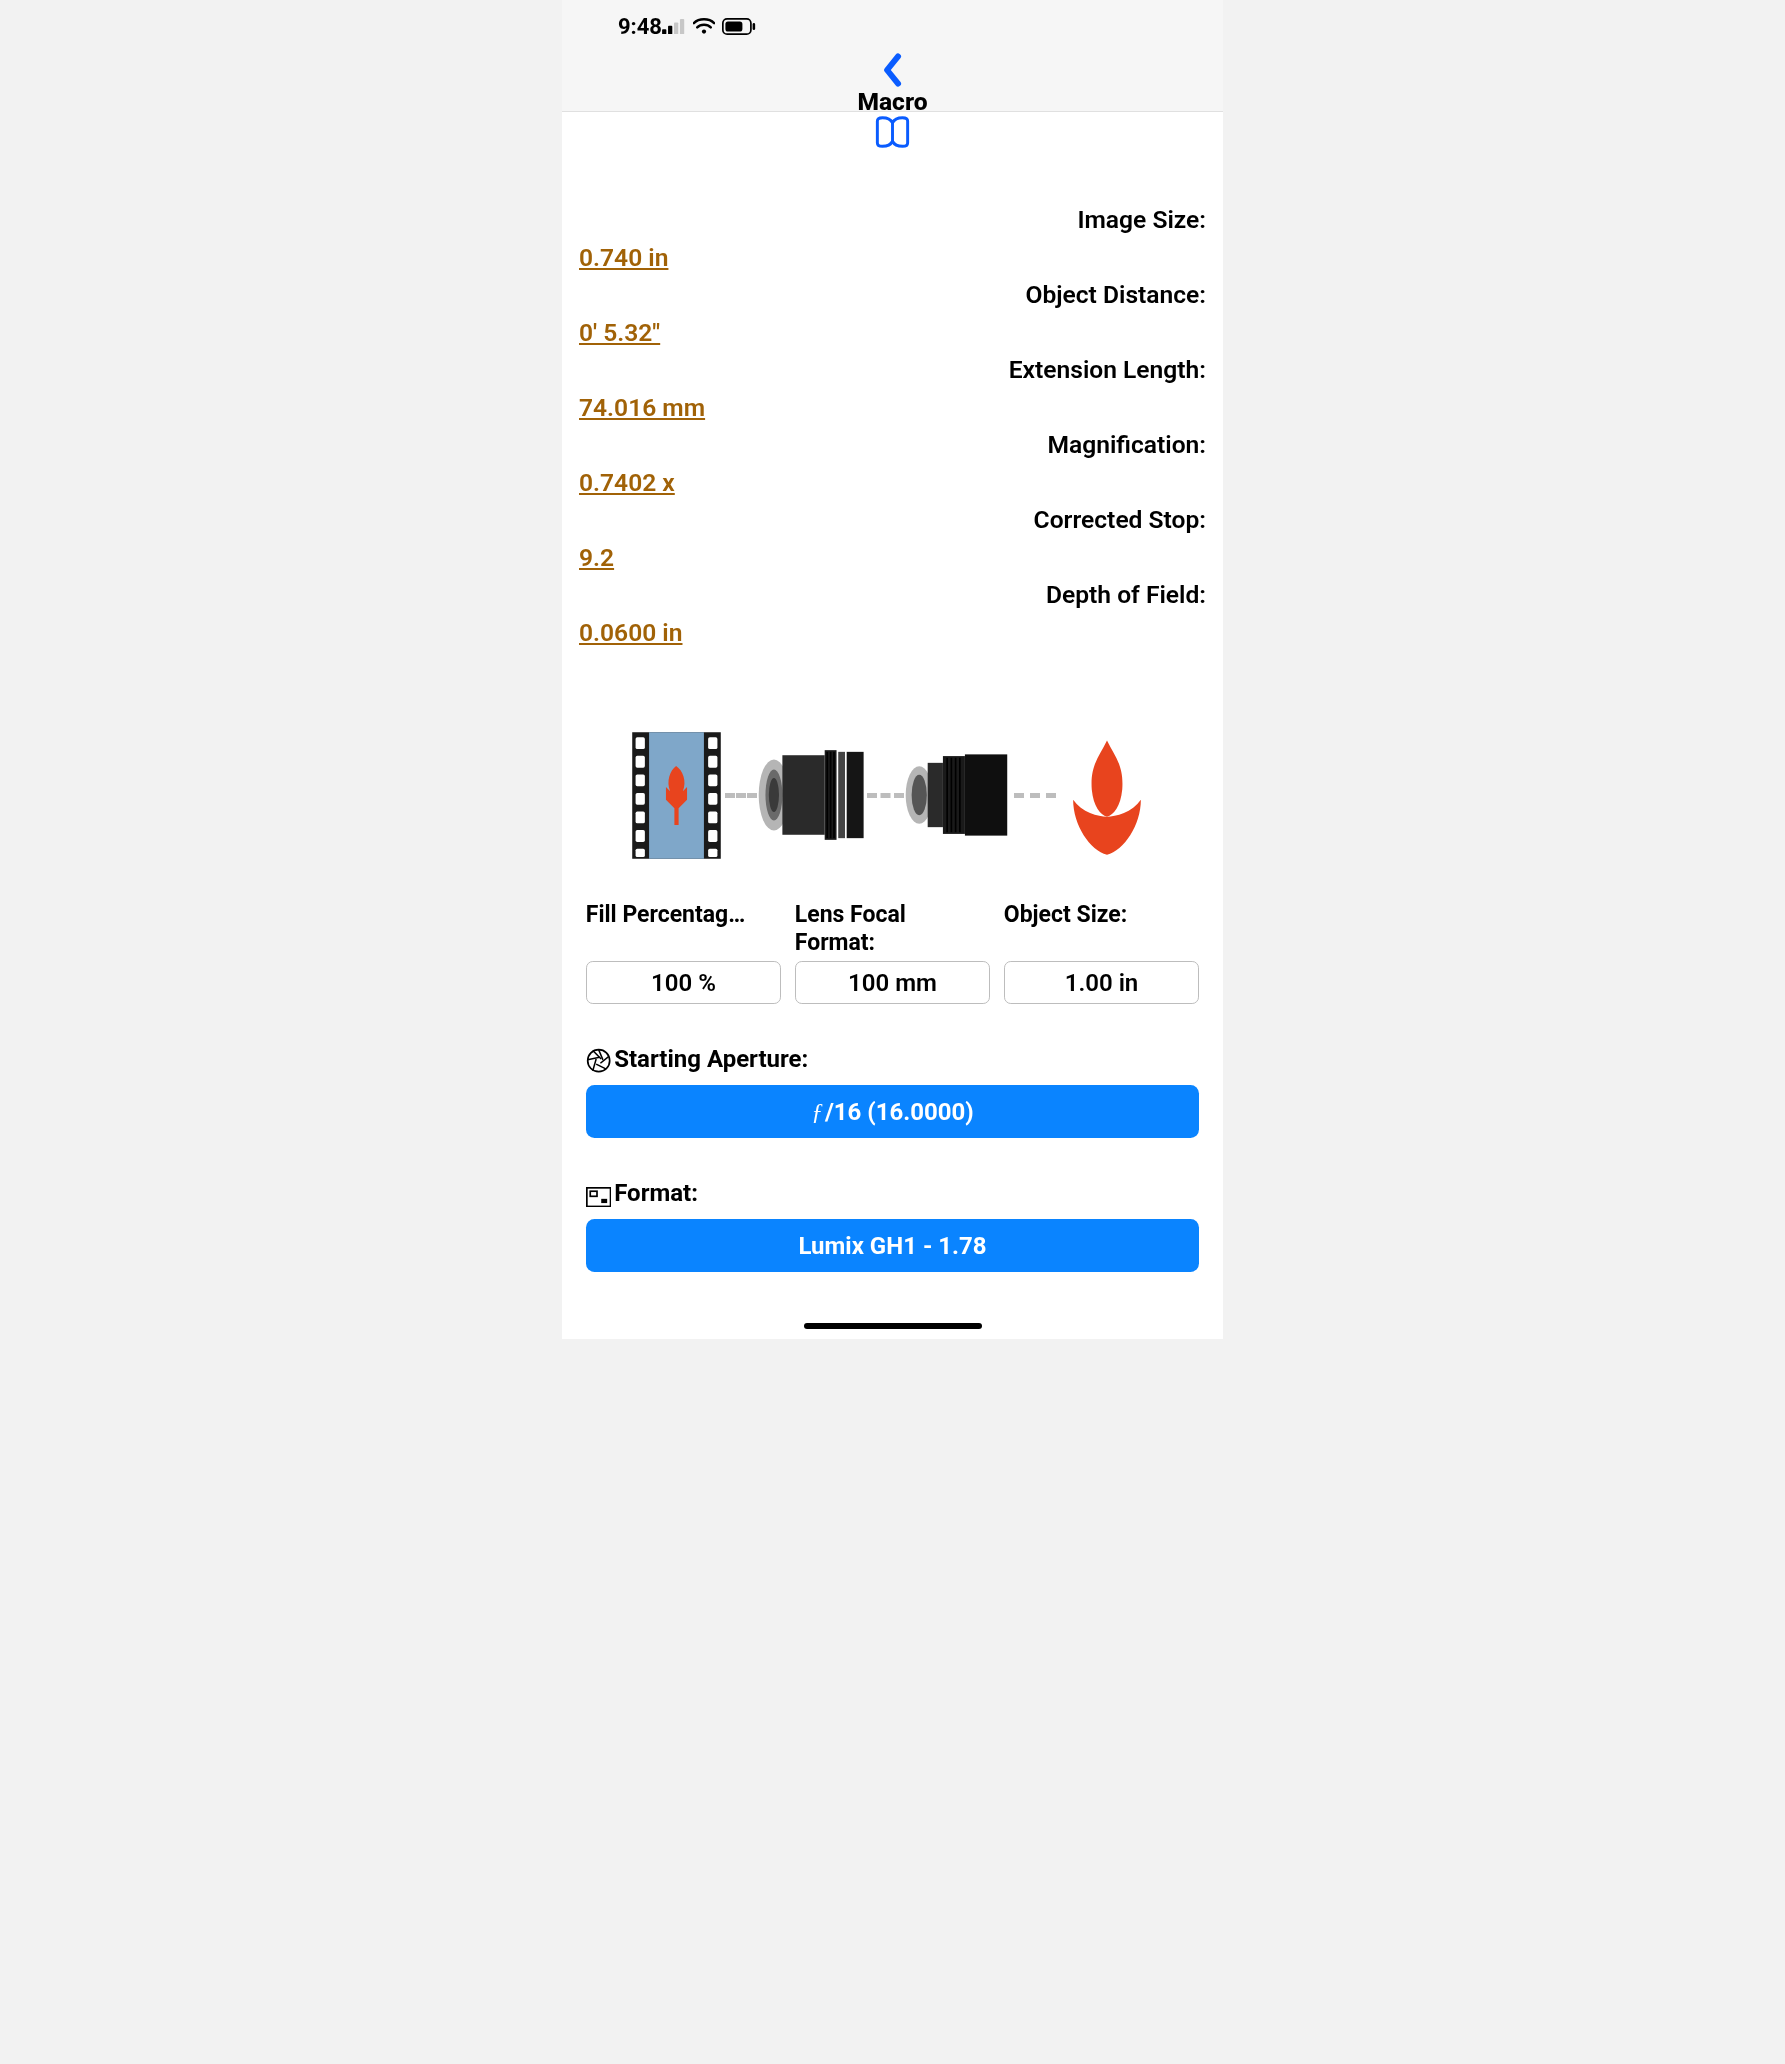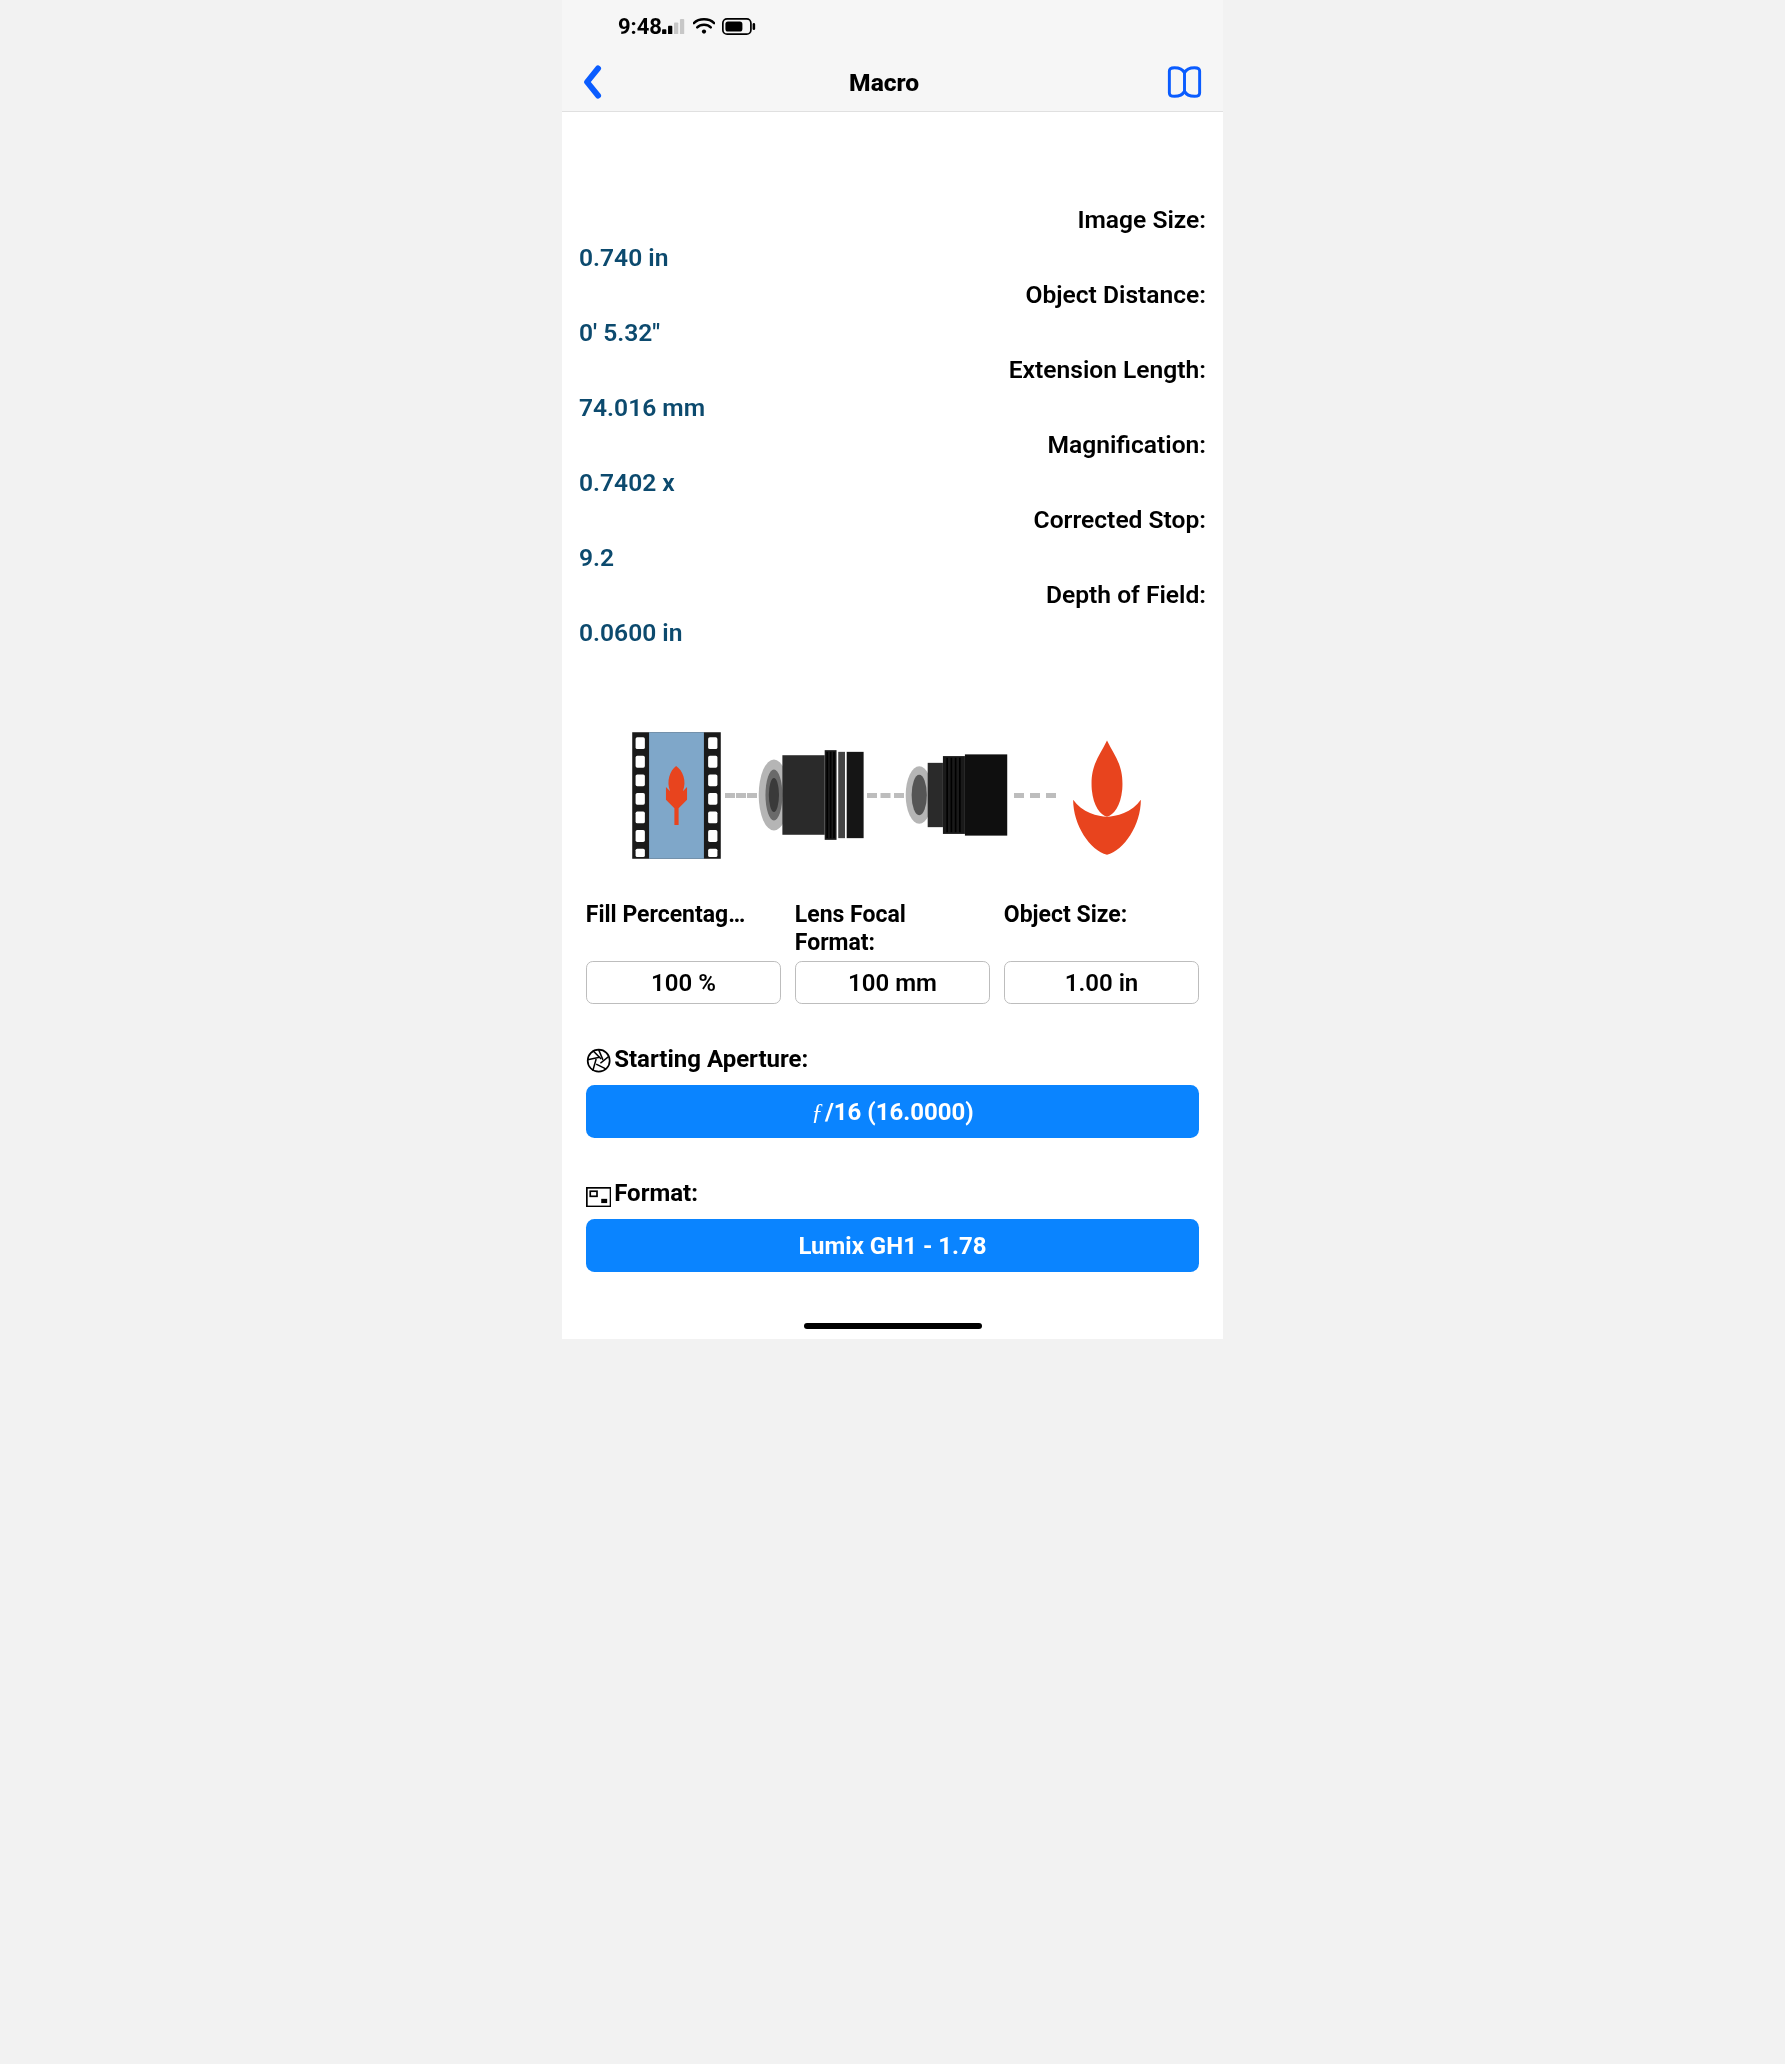--- a/index.html
+++ b/index.html
@@ -27,20 +27,21 @@
   .statusbar .time { margin-left: 30.5px; }
   .statusbar .right { display: flex; gap: 6.8px; align-items: center; }
   .navbar {
     background: #f6f6f6;
     border-bottom: 0.8px solid #e0e0e0;
     height: 59px;
     display: flex;
     align-items: center;
     justify-content: space-between;
     padding: 0 20.3px;
+    flex-direction: column;
   }
   .navbar .back {
     color: #0a5cff;
     font-size: 37px;
     font-weight: 800;
     cursor: pointer;
     line-height: 1;
   }
   .navbar .title {
     font-size: 24.6px;
@@ -54,21 +55,21 @@
   .results {
     margin-top: 93px;
     display: grid;
     grid-template-columns: 1fr;
     column-gap: 12px;
     row-gap: 8.5px;
     font-size: 24.6px;
     font-weight: 600;
   }
   .results .label { text-align: right; color:#000; }
-  .results .value { text-align: left; color: #0c4a6e; font-weight: 600;}
+  .results .value { text-align: left; color: #a16207; font-weight: 600; text-decoration: underline;}
   .diagram {
     margin-top: 85px;
     display:flex;
     align-items:center;
     justify-content:center;
     gap: 0;
     padding: 0 6.8px;
   }
   .dashed {
     flex:0 0 auto;

